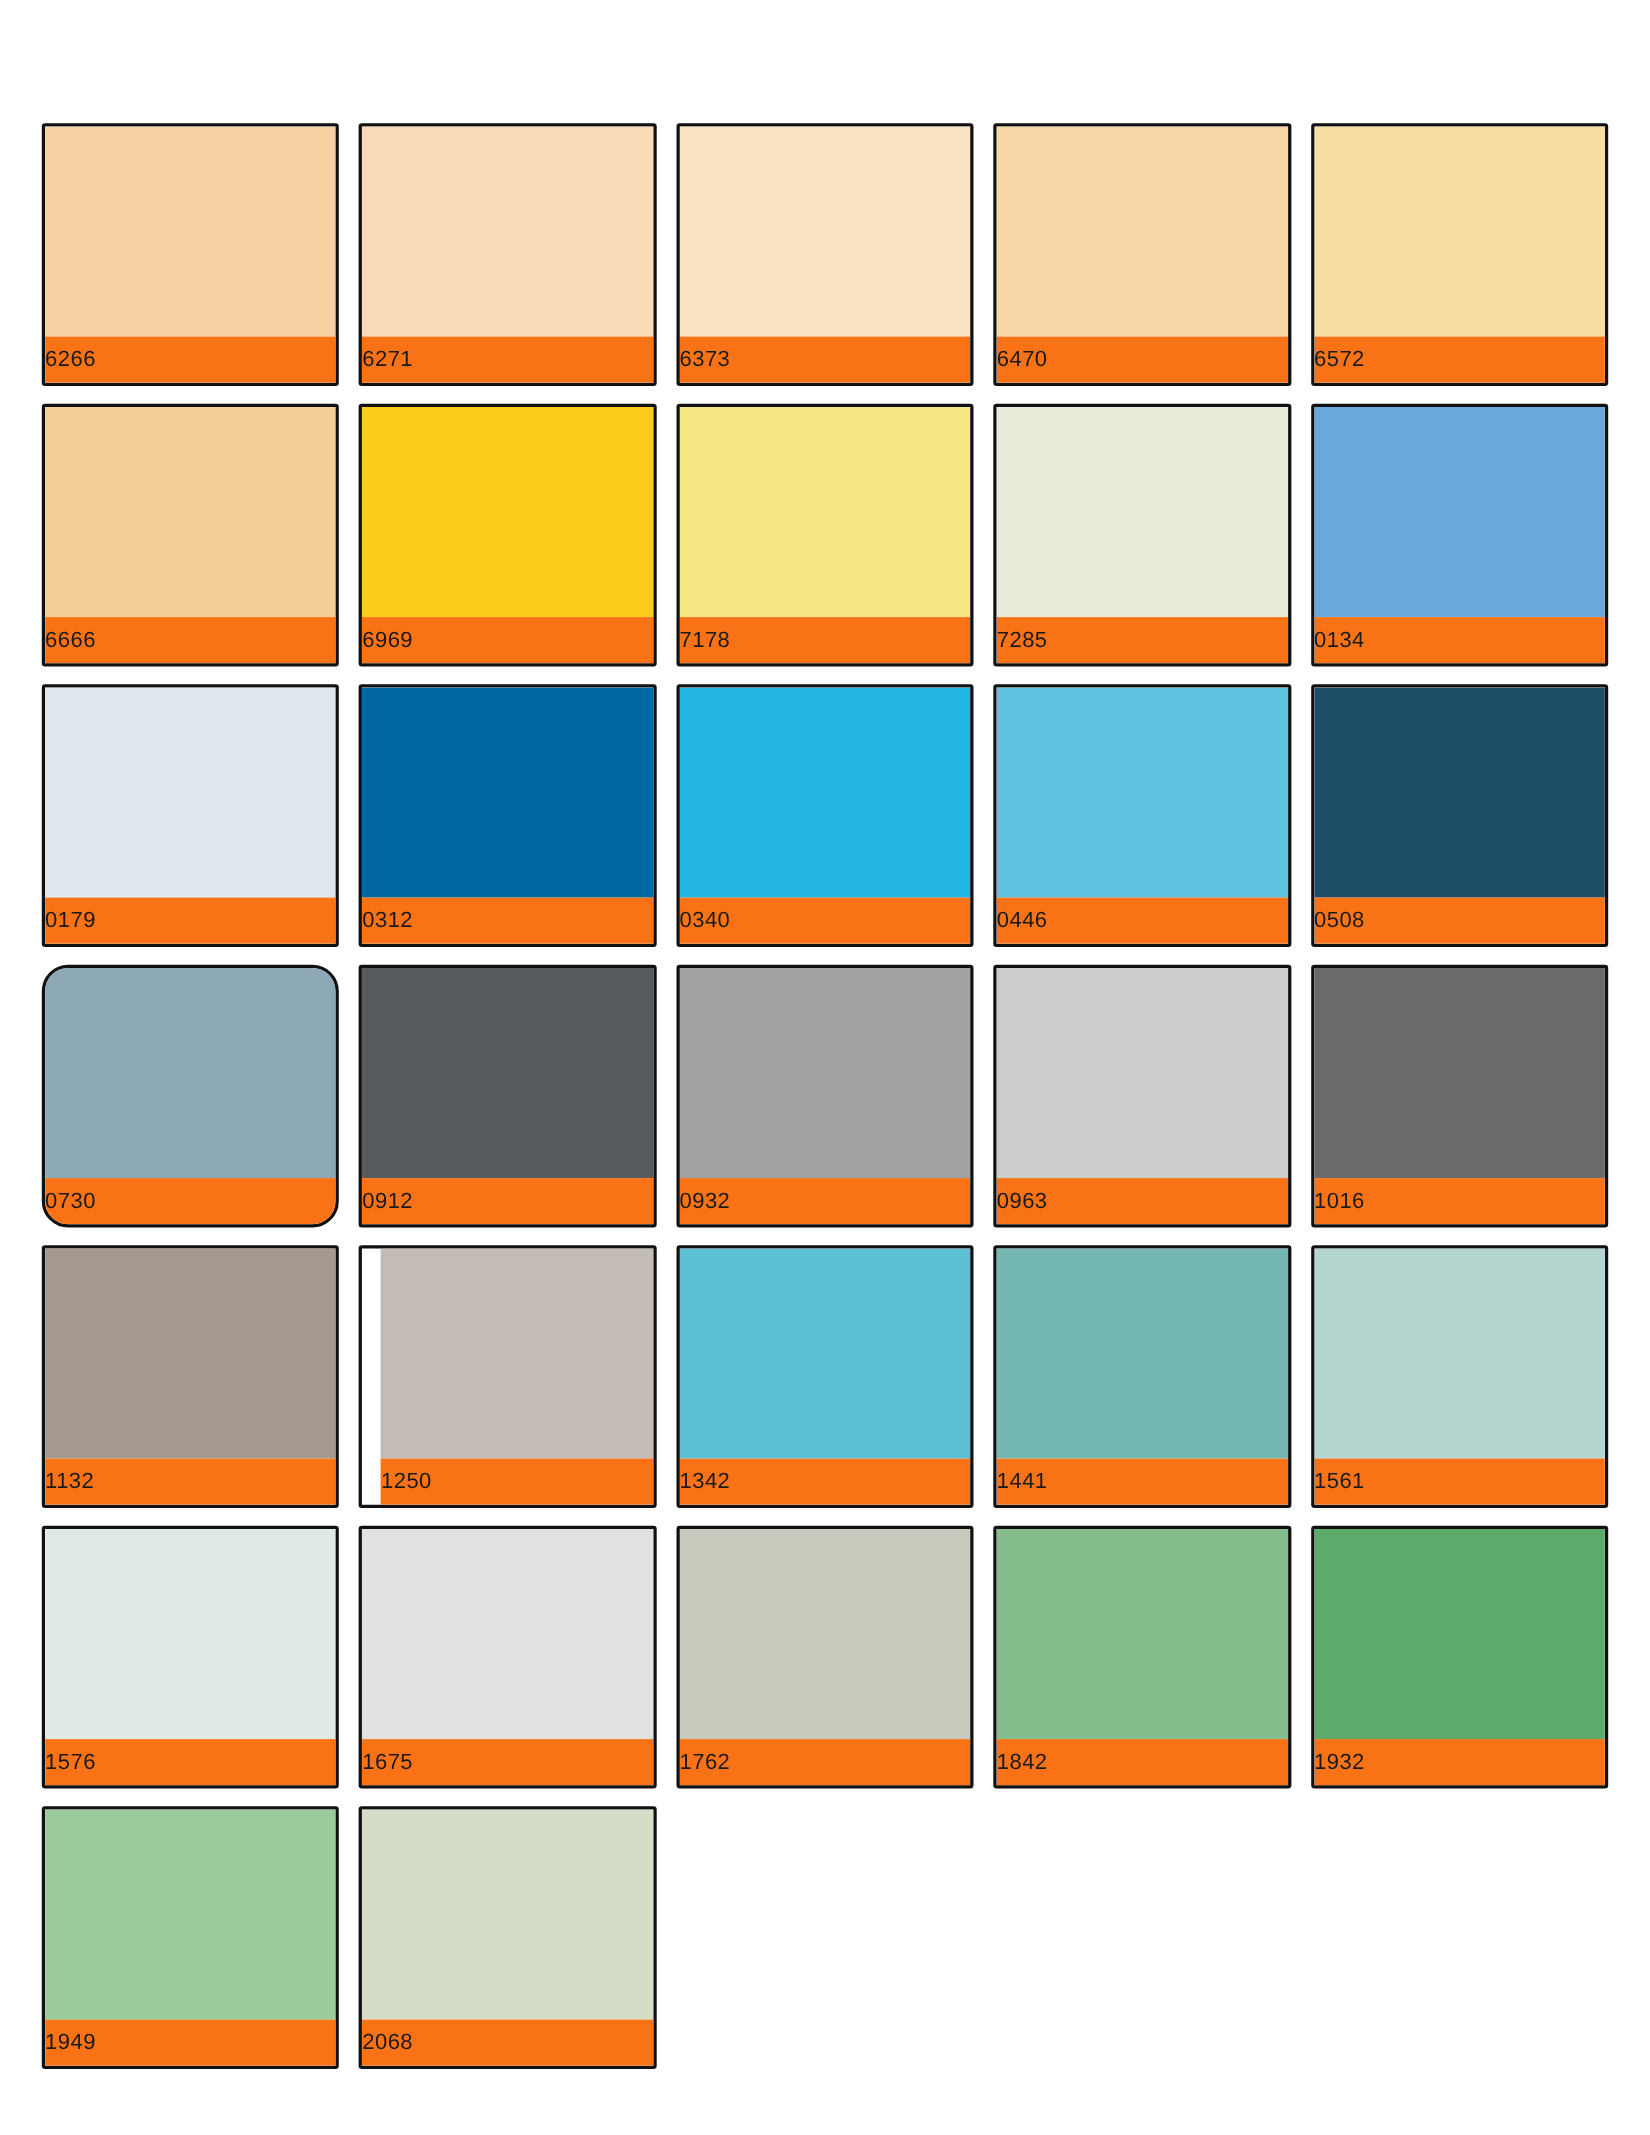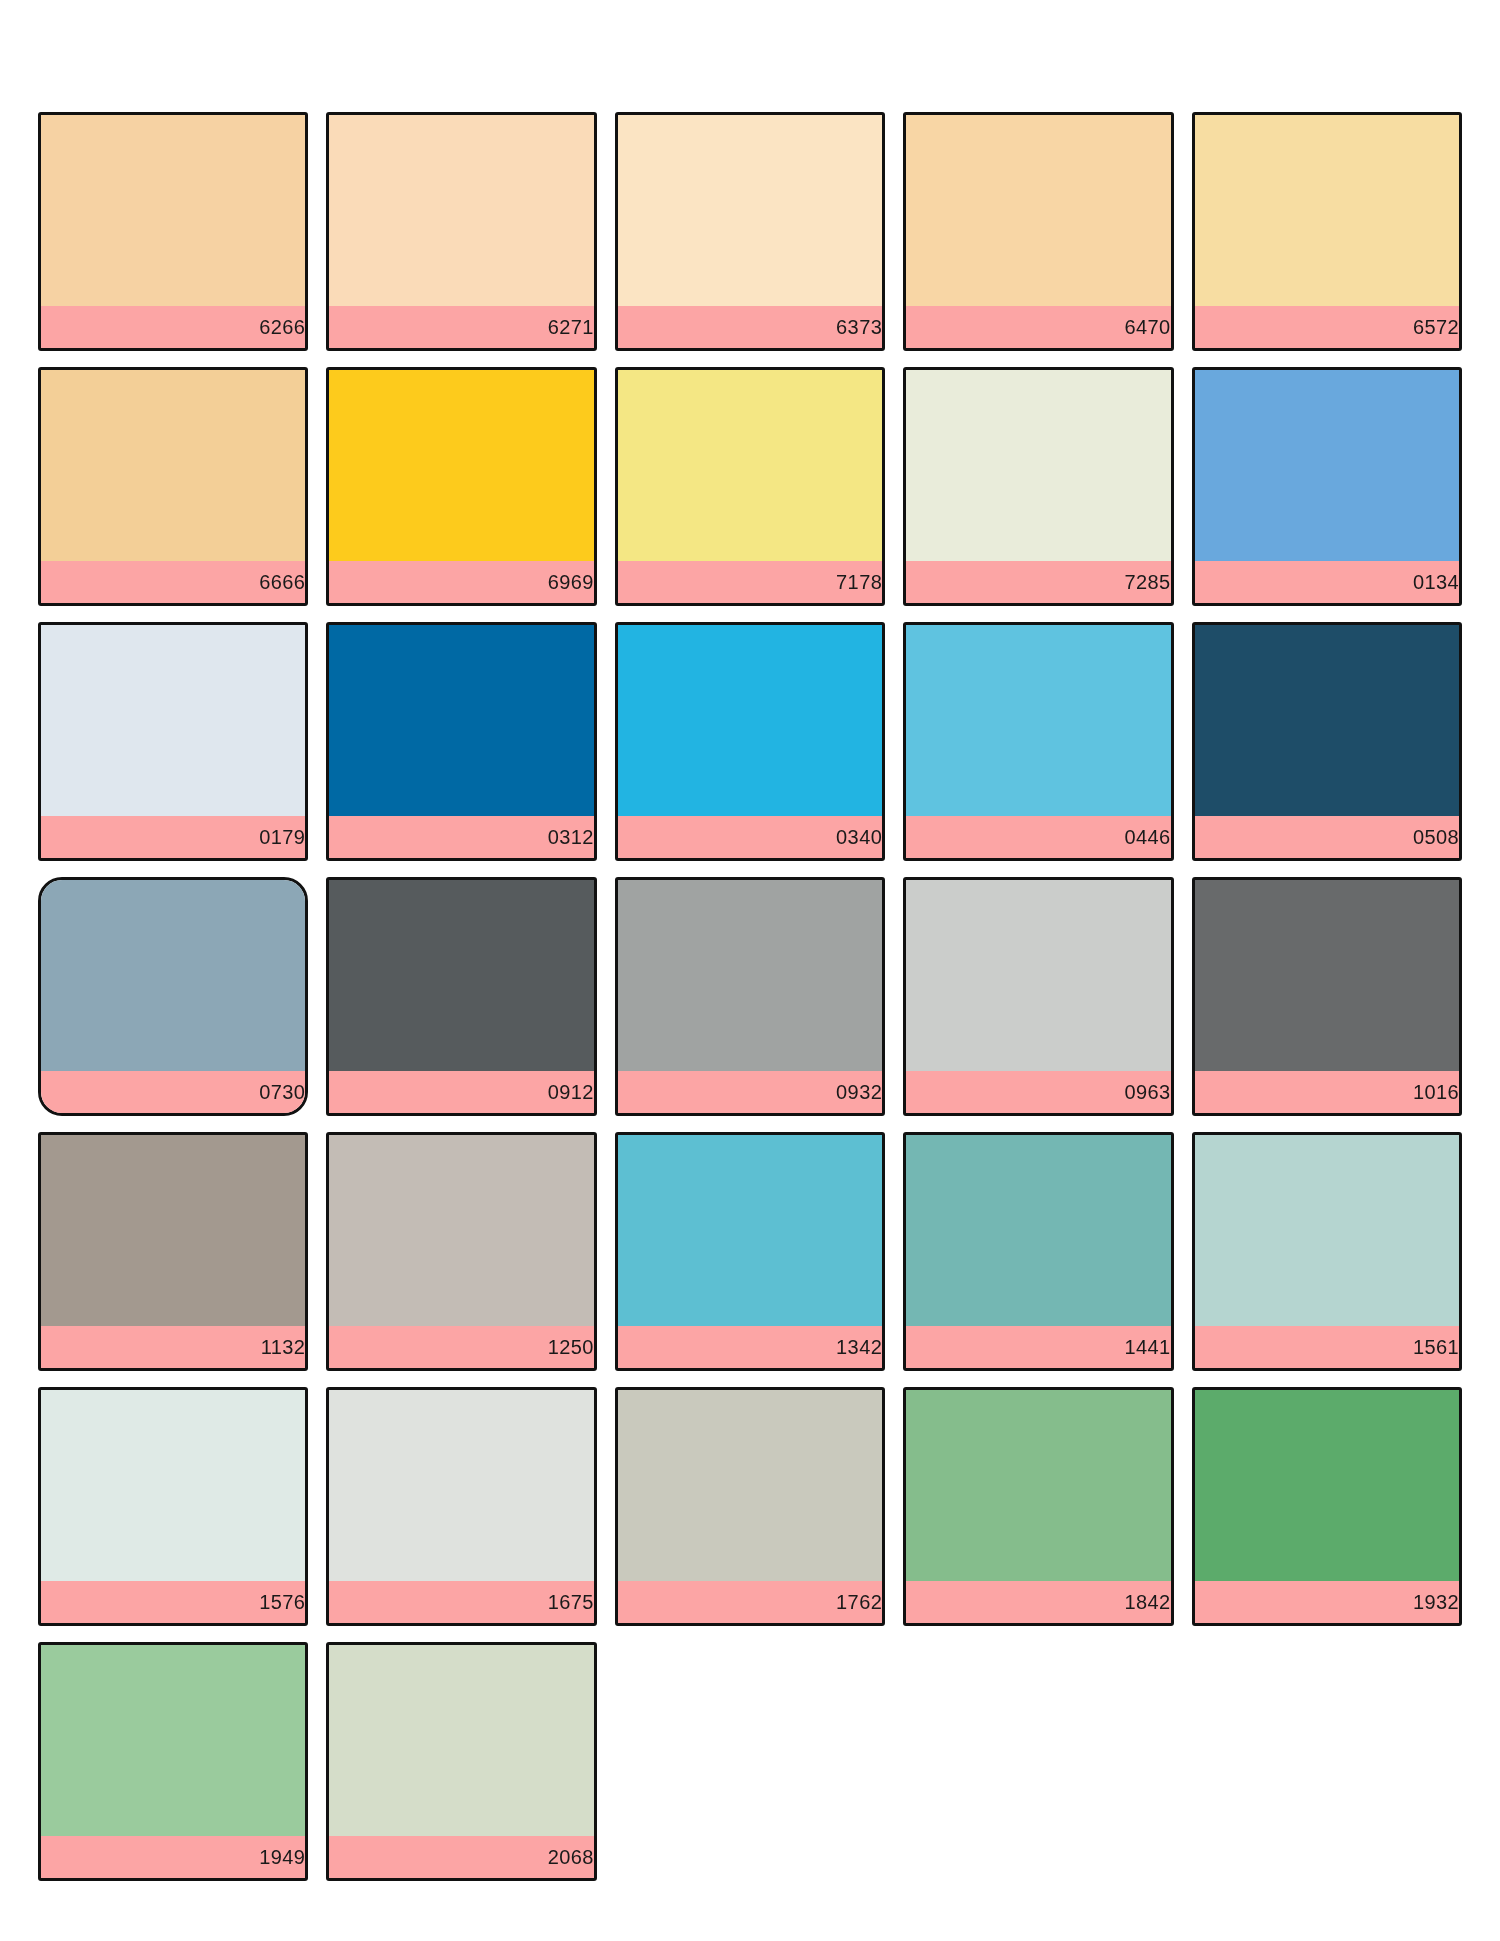--- a/index.html
+++ b/index.html
@@ -45,24 +45,24 @@
 
   .swatch-color {
     flex: 1 1 auto;
     width: 100%;
     display: block;
   }
 
   .swatch-label-bar {
     flex: 0 0 42px;
     height: 42px;
-    background: #fca5a5;
+    background: #f97316;
     display: flex;
     align-items: center;
-    justify-content: flex-end;
+    justify-content: flex-start;
   }
 
   .swatch-label {
     font-family: "Liberation Sans", sans-serif;
     font-size: 20px;
     line-height: 1;
     color: #1a1a1a;
     letter-spacing: 0.4px;
     white-space: nowrap;
   }
@@ -191,21 +191,21 @@
         <div class="swatch-label-bar">
           <span class="swatch-label" style="color: rgb(26, 26, 26);">1016</span>
         </div>
       </div>
       <div class="swatch-card" style="border-color: rgb(17, 17, 17);">
         <div class="swatch-color" style="background-color: rgb(163, 153, 143);"></div>
         <div class="swatch-label-bar">
           <span class="swatch-label" style="color: rgb(26, 26, 26);">1132</span>
         </div>
       </div>
-      <div class="swatch-card" style="border-color: rgb(17, 17, 17);">
+      <div class="swatch-card" style="border-color: rgb(17, 17, 17); padding-left: 17px;">
         <div class="swatch-color" style="background-color: rgb(195, 188, 181);"></div>
         <div class="swatch-label-bar">
           <span class="swatch-label" style="color: rgb(26, 26, 26);">1250</span>
         </div>
       </div>
       <div class="swatch-card" style="border-color: rgb(17, 17, 17);">
         <div class="swatch-color" style="background-color: rgb(93, 191, 210);"></div>
         <div class="swatch-label-bar">
           <span class="swatch-label" style="color: rgb(26, 26, 26);">1342</span>
         </div>

